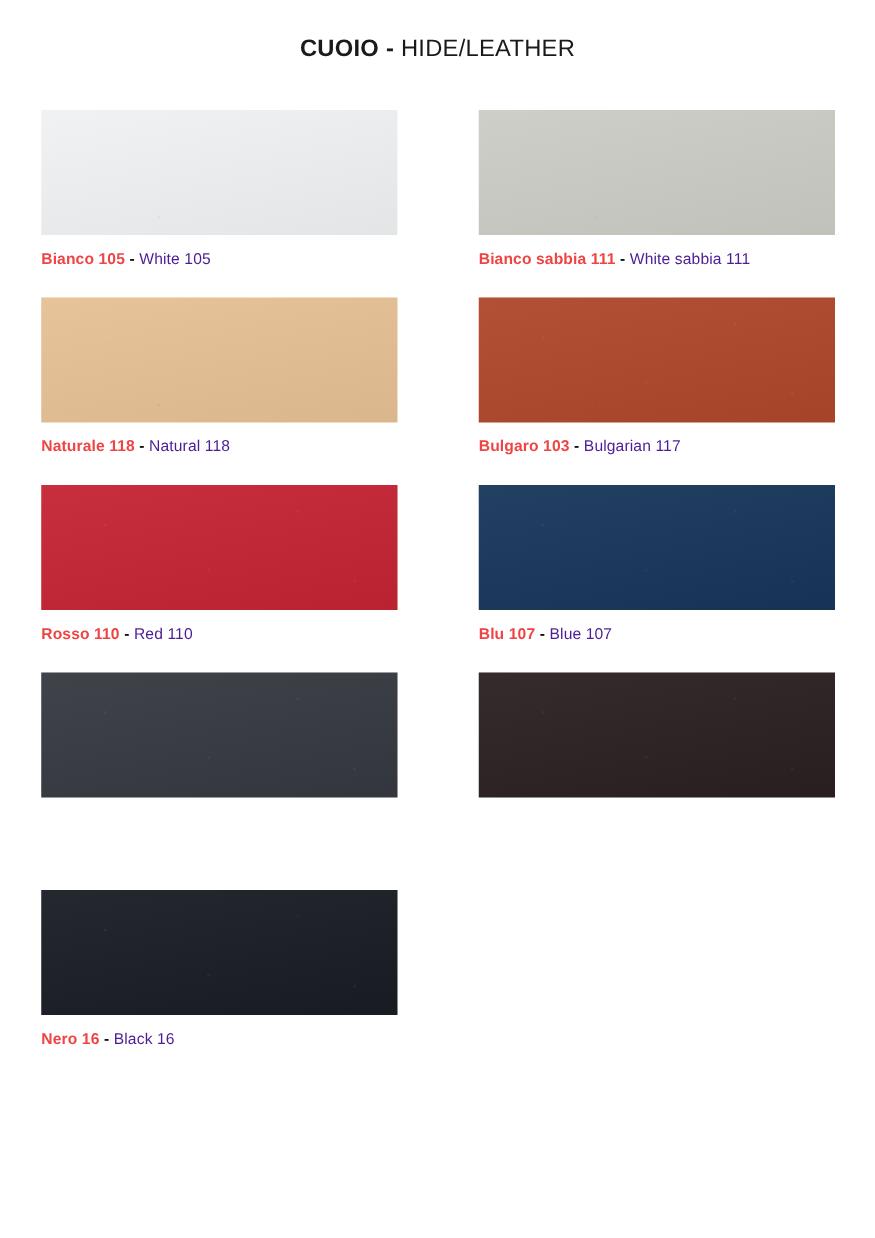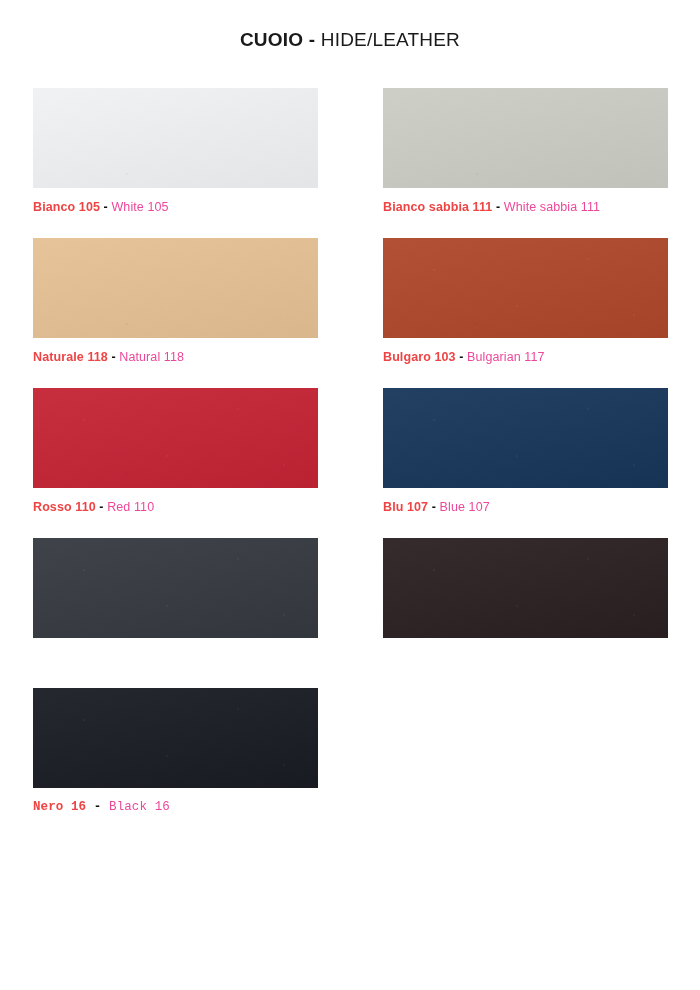--- a/index.html
+++ b/index.html
@@ -57,21 +57,21 @@
   .swatch-card {
     position: absolute;
     width: 285px;
   }
   .swatch-card.col-0 { left: 0; }
   .swatch-card.col-1 { left: 350px; }
   .swatch-card.row-0 { top: 0px; }
   .swatch-card.row-1 { top: 150px; }
   .swatch-card.row-2 { top: 300px; }
   .swatch-card.row-3 { top: 450px; }
-  .swatch-card.row-4 { top: 600px; font-family: Liberation Mono, monospace; }
+  .swatch-card.row-4 { top: 624px; }
 
   .swatch-chip {
     width: 285px;
     height: 100px;
     display: block;
     position: relative;
     overflow: hidden;
   }
   
   .swatch-chip::after {
@@ -98,21 +98,21 @@
   .swatch-caption .name-it {
     font-weight: bold;
     color: #ef4444;
   }
   .swatch-caption .dash {
     font-weight: bold;
     color: #111111;
   }
   .swatch-caption .name-en {
     font-weight: normal;
-    color: #ec4899;
+    color: #4c1d95;
   }
 </style>
 </head>
 <body>
 
 <div class="page">
 
   <div class="page-title">
     <span class="title-main">CUOIO</span>
     <span class="title-sep">-</span>

